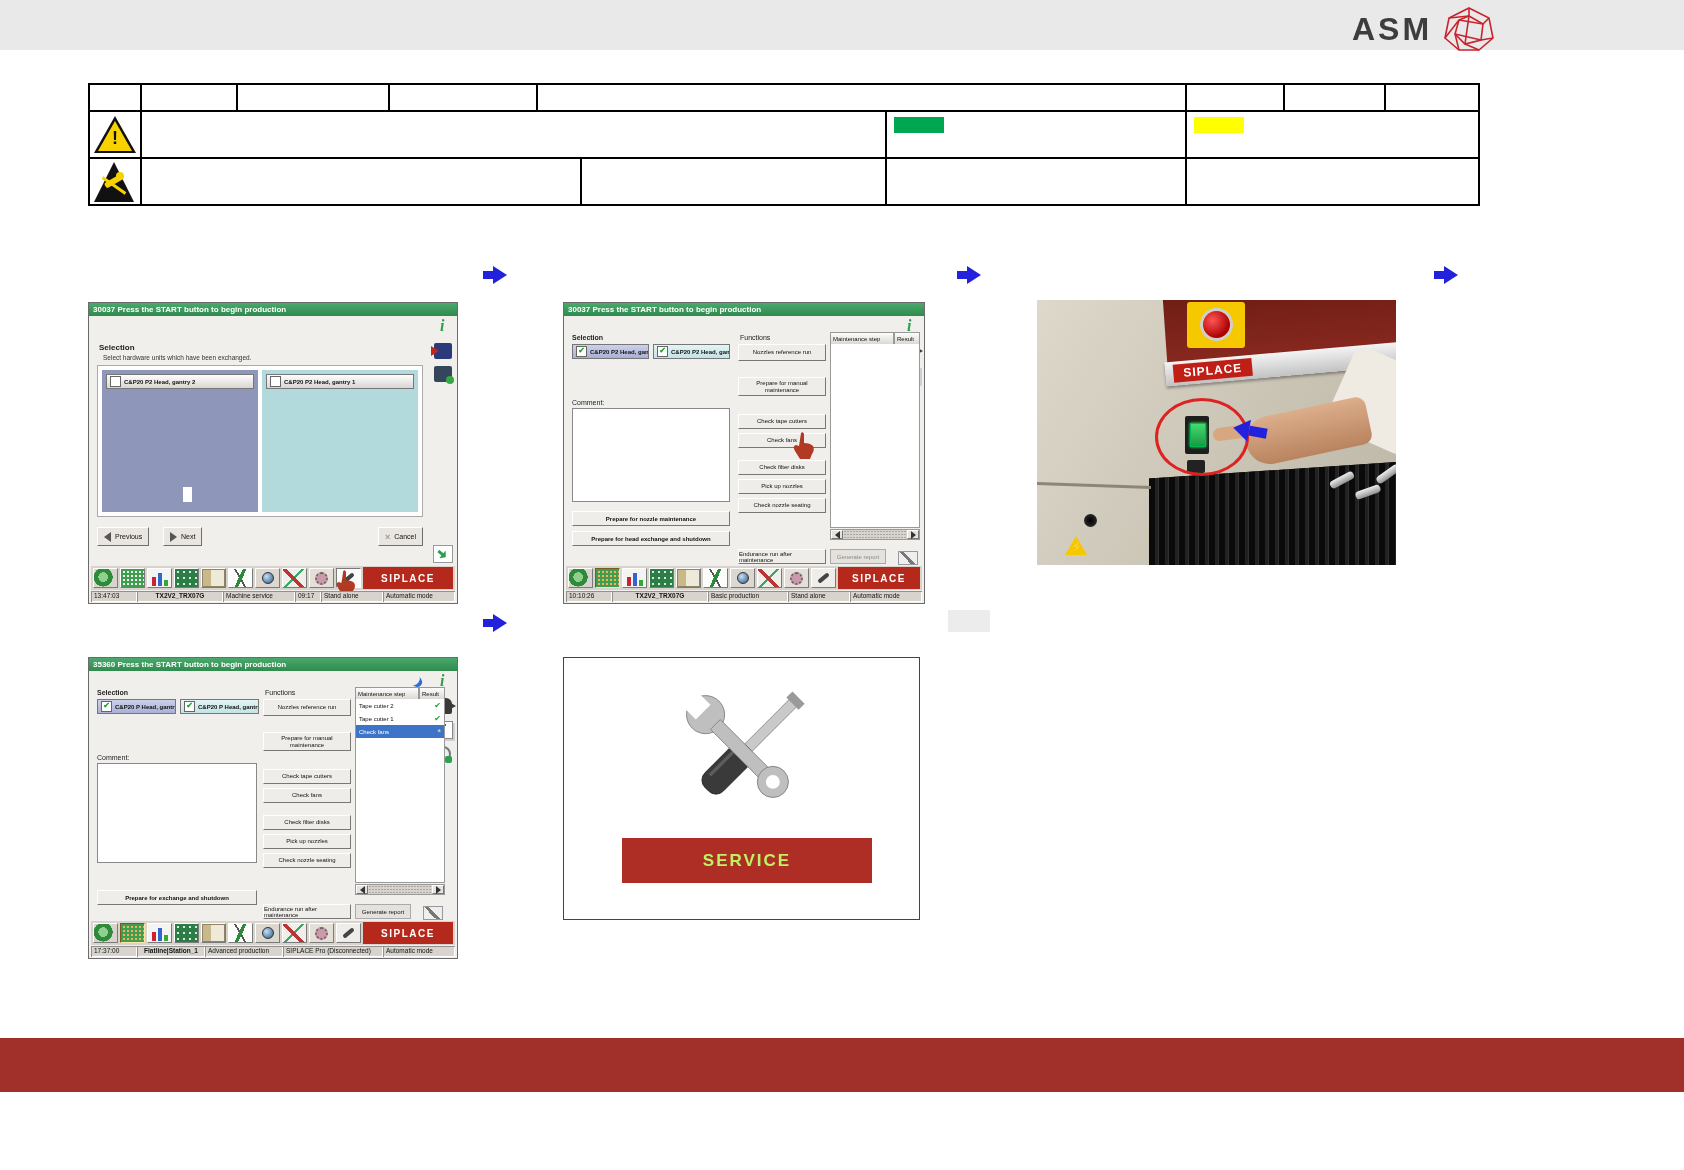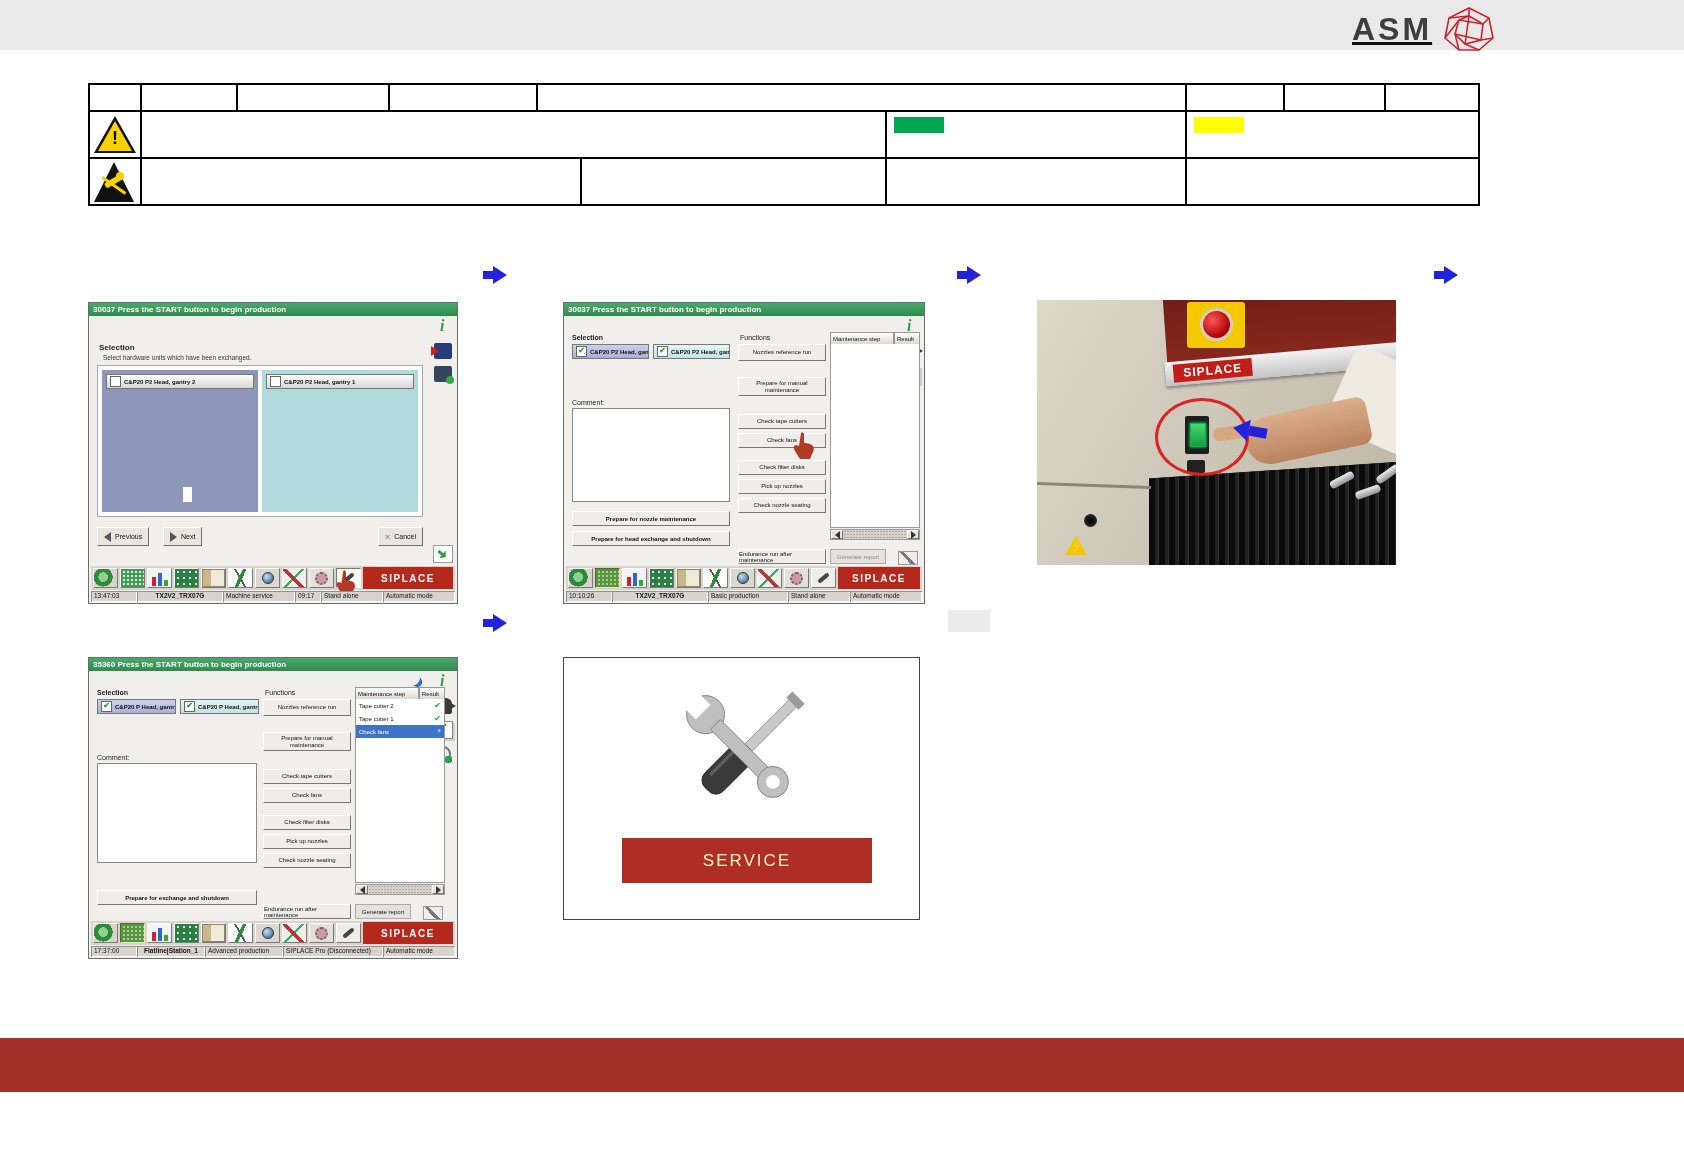--- a/index.html
+++ b/index.html
@@ -1,21 +1,21 @@
 <!DOCTYPE html>
 <html><head>
 <meta charset="utf-8">
 <style>
   html,body{margin:0;padding:0;background:#fff;}
   .page{position:relative;width:1684px;height:1170px;background:#fff;overflow:hidden;
         font-family:"Liberation Sans", sans-serif;color:#111;}
 
   
   .topband{position:absolute;left:0;top:0;width:1684px;height:50px;background:#e9e9e9;}
-  .asm{position:absolute;left:1352px;top:6px;display:flex;align-items:center;gap:11px;text-decoration:underline;}
+  .asm{position:absolute;left:1352px;top:6px;display:flex;align-items:center;gap:11px;}
   .asm-text{font-size:32px;font-weight:bold;letter-spacing:3px;color:#3d3d3d;}
 
   
   .ht{position:absolute;left:88px;top:83px;width:1392px;border:2px solid #000;box-sizing:border-box;background:#fff;}
   .hrow{display:flex;}
   .hrow + .hrow{border-top:2px solid #000;}
   .hcell{box-sizing:border-box;position:relative;}
   .hcell + .hcell{border-left:2px solid #000;}
   .r1 .hcell{height:25px;}
   .r2 .hcell{height:45px;}
@@ -174,22 +174,22 @@
            background-image:repeating-linear-gradient(90deg,#0a0a0a 0 6px,#222 6px 9px,#303030 9px 10px);
            clip-path:polygon(0 16%,100% 0,100% 100%,0 100%);}
   .lever{position:absolute;width:26px;height:8px;background:linear-gradient(#eee,#909090);border-radius:4px;}
   .ph-seam{position:absolute;left:0;top:184px;width:114px;height:3px;background:#8d8678;transform:rotate(2deg);}
   .ph-hole{position:absolute;left:47px;top:214px;width:13px;height:13px;border-radius:50%;background:radial-gradient(#000,#3a3a3a);}
   .ph-warn{position:absolute;left:28px;top:236px;width:0;height:0;border-left:11px solid transparent;border-right:11px solid transparent;border-bottom:19px solid #f5c800;}
   .ph-warn::after{content:"\26A1";position:absolute;left:-5px;top:5px;font-size:10px;color:#111;}
 
   
   .svcbox{position:absolute;background:#fff;border:1px solid #444;box-sizing:border-box;}
-  .svc-banner{position:absolute;left:58px;top:180px;width:250px;height:45px;background:#ae2d24;color:#fef9c3;
-              display:flex;align-items:center;justify-content:center;font-size:17px;font-weight:normal;letter-spacing:2px;}
+  .svc-banner{position:absolute;left:58px;top:180px;width:250px;height:45px;background:#ae2d24;color:#bef264;
+              display:flex;align-items:center;justify-content:center;font-size:17px;font-weight:bold;letter-spacing:2px;}
   .svc-tools{position:absolute;left:92px;top:15px;}
 
   
   .botband{position:absolute;left:0;top:1038px;width:1684px;height:54px;background:#a12f2a;}
 </style>
 </head>
 <body>
 
 <div class="page">
 

